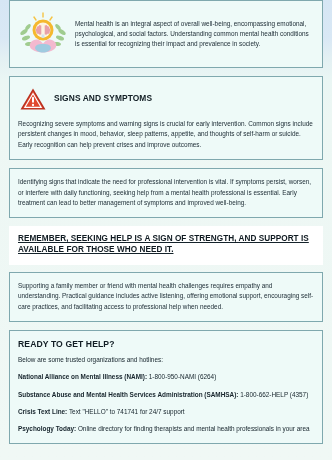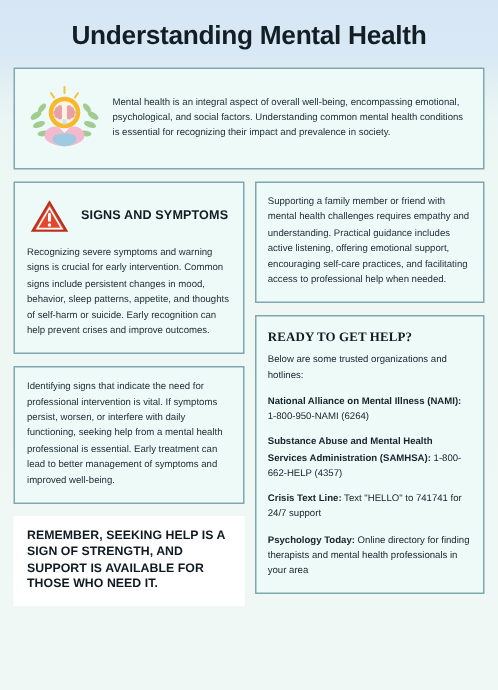--- a/index.html
+++ b/index.html
@@ -64,20 +64,21 @@
     line-height: 1.55;
     color: #1b2a33;
   }
 
   
   .grid {
     display: flex;
     gap: 7px;
     margin-top: 8px;
     align-items: flex-start;
+    flex-direction: column;
   }
   .col {
     flex: 1 1 50%;
     min-width: 0;
   }
 
   .panel {
     padding: 8px 8px 9px 8px;
     margin-bottom: 8px;
   }
@@ -108,60 +109,59 @@
   }
 
   
   .res-title {
     font-size: 8.6px;
     font-weight: bold;
     text-transform: uppercase;
     letter-spacing: 0.1px;
     margin-bottom: 6px;
     color: #111d24;
-    font-family: Liberation Serif, serif;
   }
   .res-intro {
     font-size: 6.4px;
     line-height: 1.6;
     margin-bottom: 7px;
   }
   .res-item {
     font-size: 6.4px;
     line-height: 1.6;
     margin-bottom: 7px;
   }
   .res-item:last-child { margin-bottom: 0; }
   .res-name { font-weight: bold; }
 
   
   .banner {
     margin-top: 0;
     background: #ffffff;
     padding: 7px 8px 8px 8px;
     border: 1px solid #ffffff;
+    text-decoration: underline;
   }
   .banner-text {
     font-size: 8.2px;
     font-weight: bold;
     line-height: 1.32;
     text-transform: uppercase;
     letter-spacing: 0.05px;
     color: #0f1a21;
   }
 
   
   svg { display: block; }
 </style>
 </head>
 <body>
 
 <div class="page">
 
-  <h1 class="title">Understanding Mental Health</h1>
 
   <div class="card intro-card">
     <div class="intro-icon">
       <svg viewBox="0 0 52 50" width="52" height="50">
 
         <g fill="#93c47d" opacity="0.85">
           <ellipse cx="7" cy="23" rx="4.2" ry="2" transform="rotate(-35 7 23)"></ellipse>
           <ellipse cx="9" cy="29" rx="4.2" ry="2" transform="rotate(-20 9 29)"></ellipse>
           <ellipse cx="12" cy="35" rx="4" ry="1.9" transform="rotate(-8 12 35)"></ellipse>
           <ellipse cx="11" cy="18" rx="3.6" ry="1.8" transform="rotate(-50 11 18)"></ellipse>

